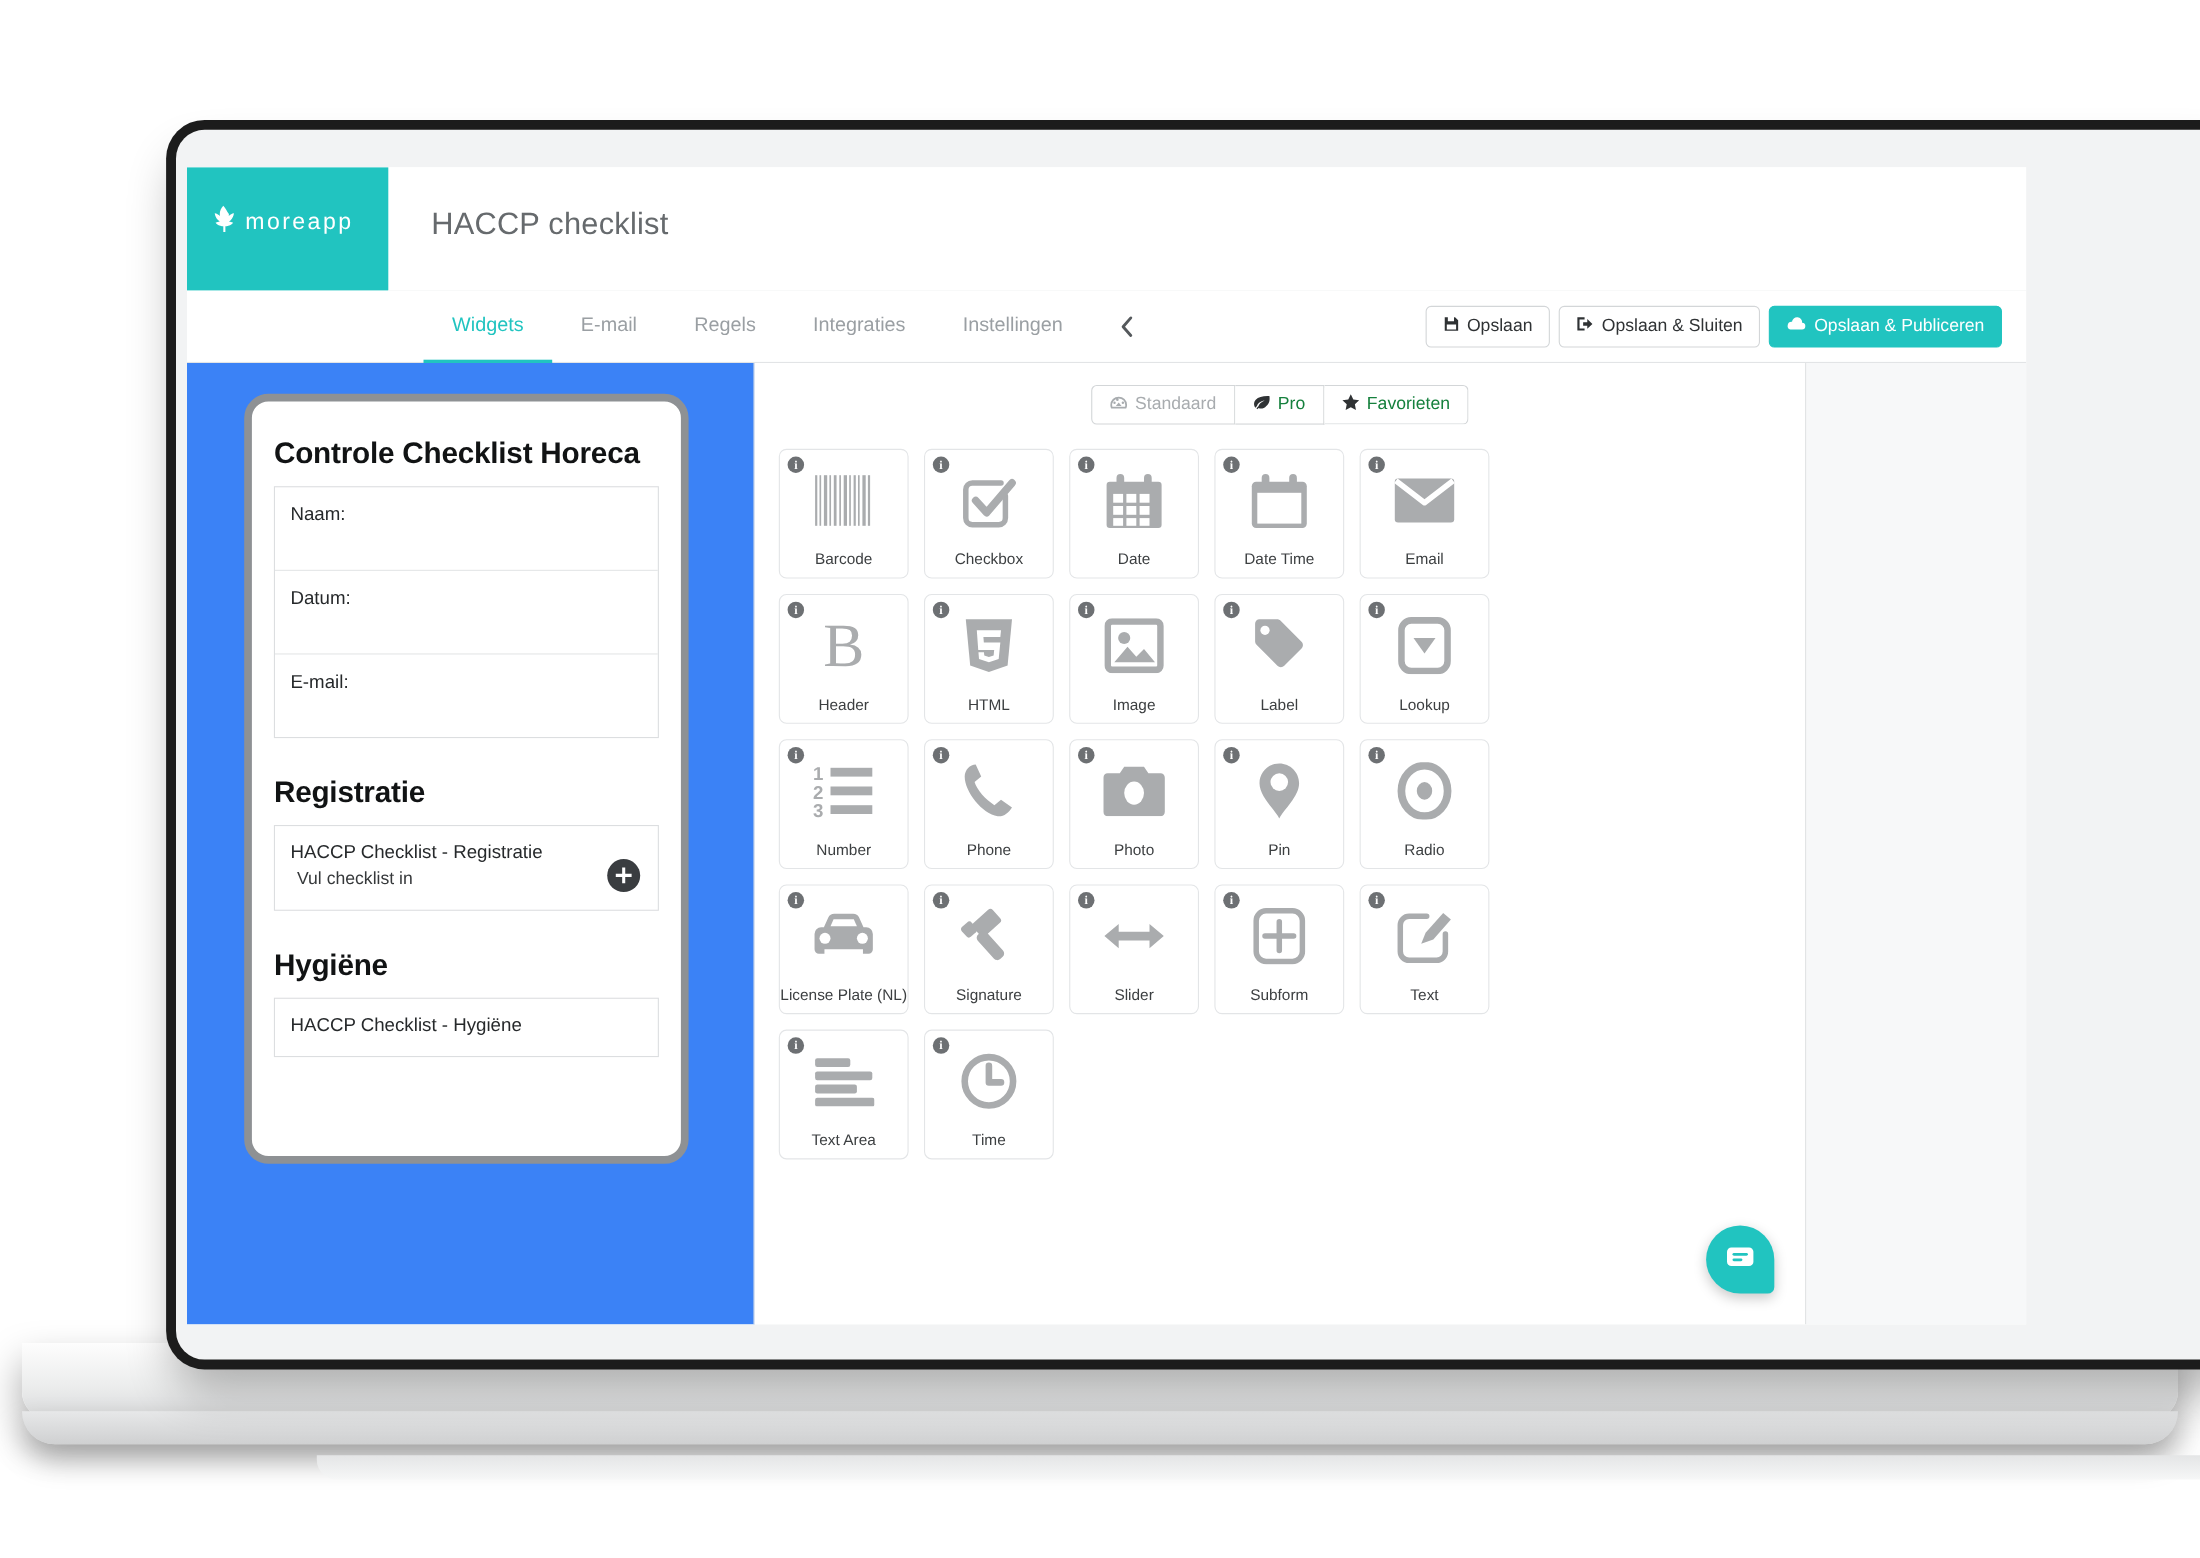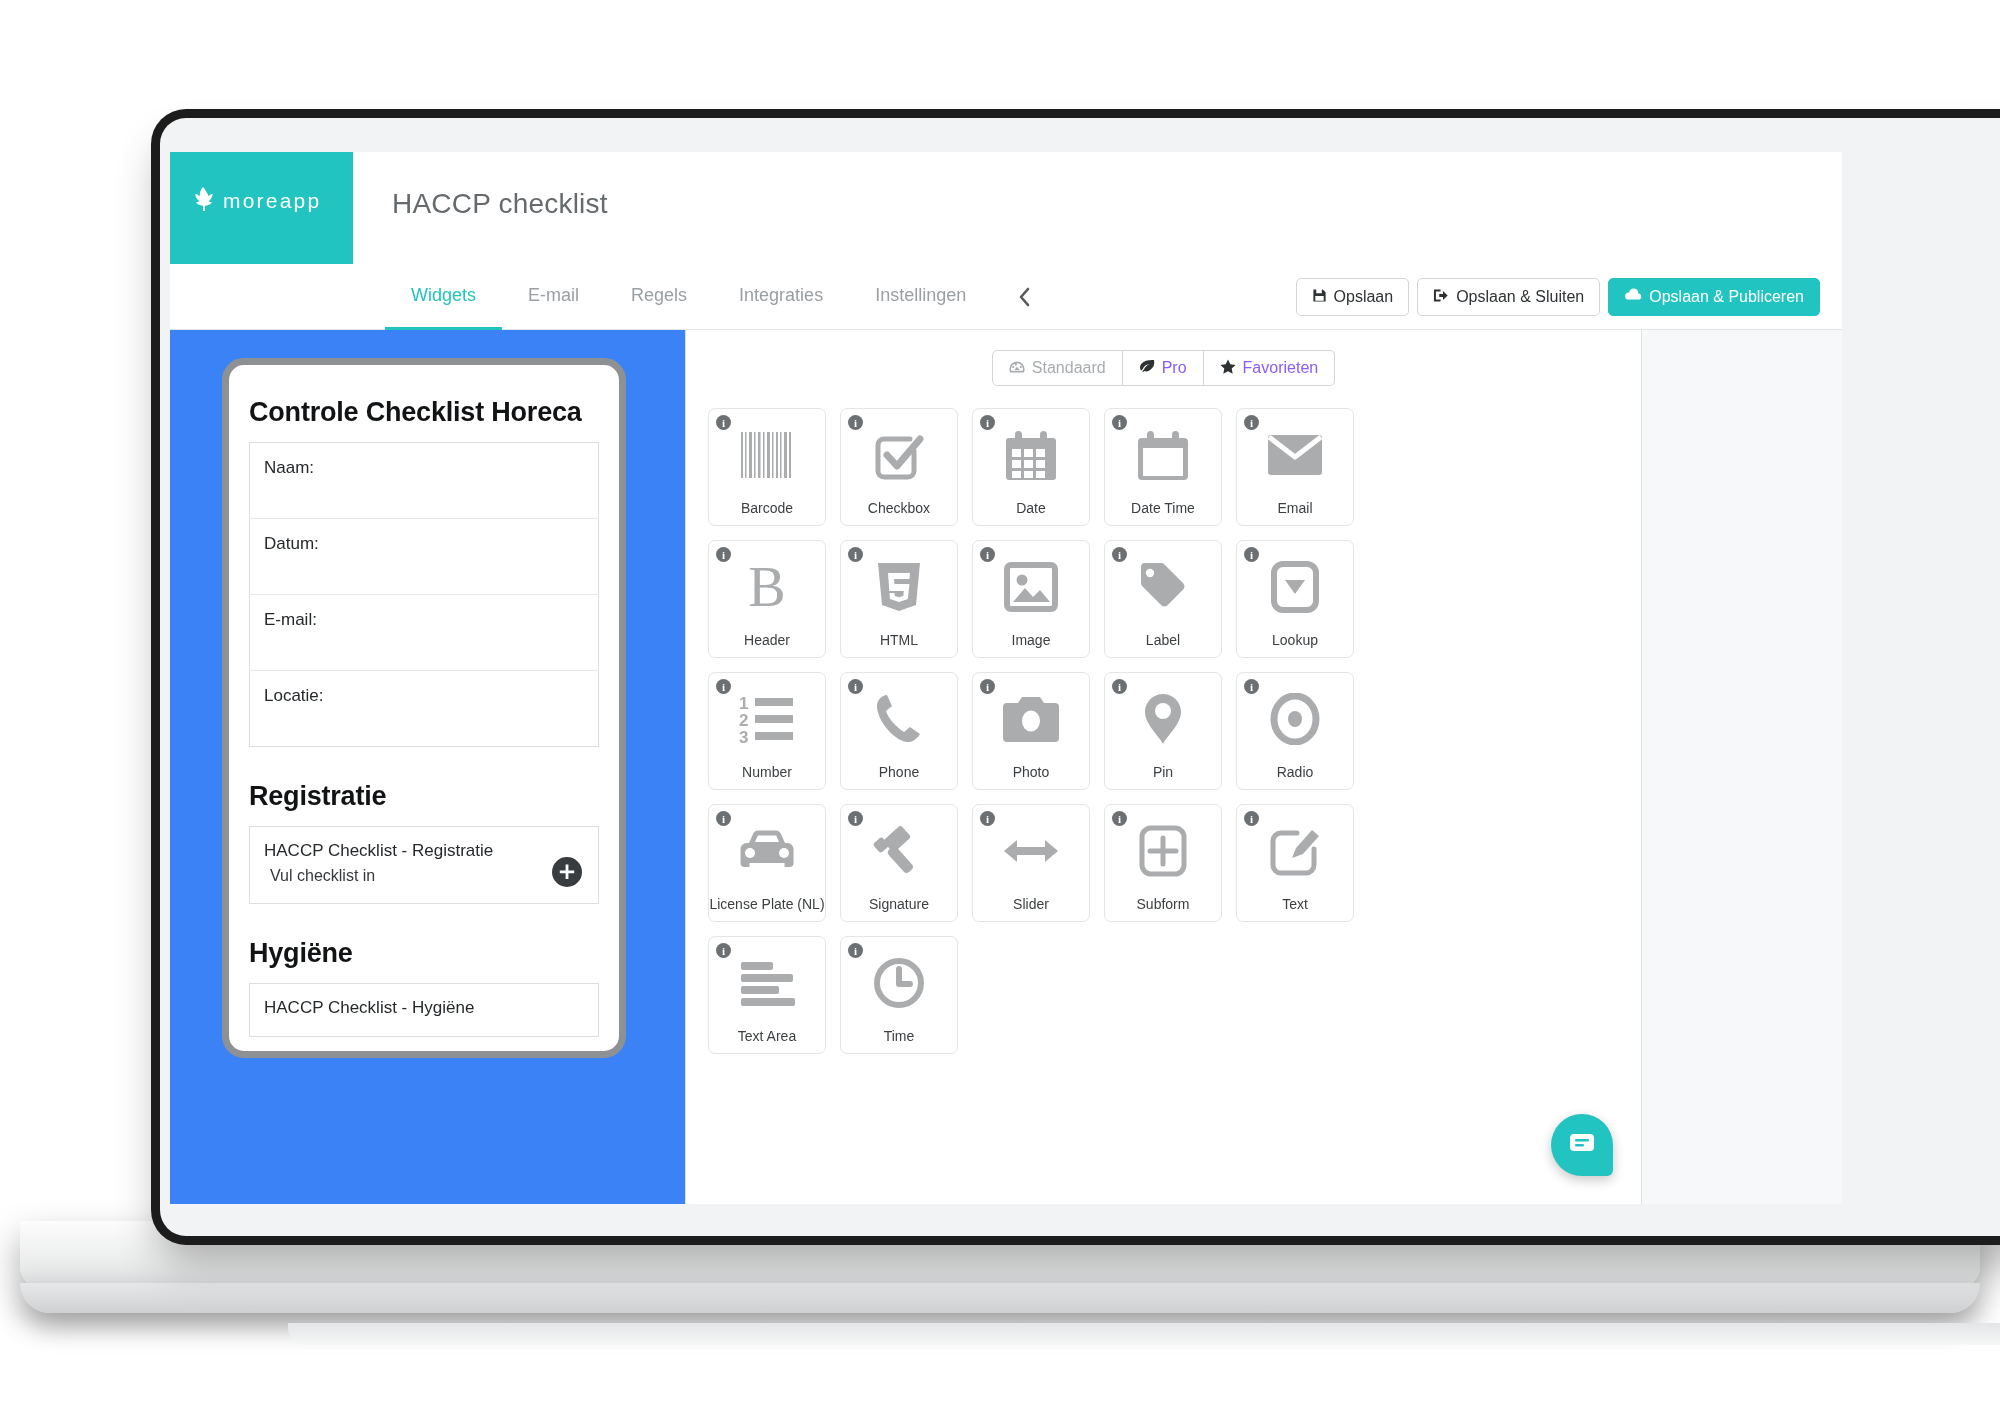--- a/index.html
+++ b/index.html
@@ -198,21 +198,21 @@
 
   
   #widget-filters {
     display: flex; justify-content: center; gap: 0;
     margin-bottom: 22px;
   }
   .filter-btn {
     display: flex; align-items: center; gap: 7px;
     height: 36px; padding: 0 16px;
     border: 1px solid #d3d6d8;
-    background: #fff; font-size: 16px; color: #8b5cf6;
+    background: #fff; font-size: 16px; color: #15803d;
     cursor: pointer;
   }
   .filter-btn:first-child { border-radius: 5px 0 0 5px; color: #a8acaf; }
   .filter-btn:last-child { border-radius: 0 5px 5px 0; }
   .filter-btn + .filter-btn { border-left: none; }
 
   #widget-grid {
     display: grid;
     grid-template-columns: repeat(5, 118px);
     gap: 14px;
@@ -351,21 +351,20 @@
       <div id="app-body">
 
         <div id="left-pane">
           <div id="form-preview">
             <div class="form-heading">Controle Checklist Horeca</div>
 
             <div class="field-group">
               <div class="field-row"><span>Naam:</span></div>
               <div class="field-row"><span>Datum:</span></div>
               <div class="field-row"><span>E-mail:</span></div>
-              <div class="field-row"><span>Locatie:</span></div>
             </div>
 
             <div class="form-heading sub">Registratie</div>
             <div class="subform-card">
               <div class="subform-title">HACCP Checklist - Registratie</div>
               <div class="subform-sub">Vul checklist in</div>
               <div class="subform-add">
                 <svg width="30" height="30" viewBox="0 0 30 30">
                     <circle cx="15" cy="15" r="14" fill="#3a3d40"></circle>
                     <path d="M13.6 7.6h2.8v5.8h5.8v2.8h-5.8v5.8h-2.8v-5.8H7.8v-2.8h5.8z" fill="#fff"></path>

